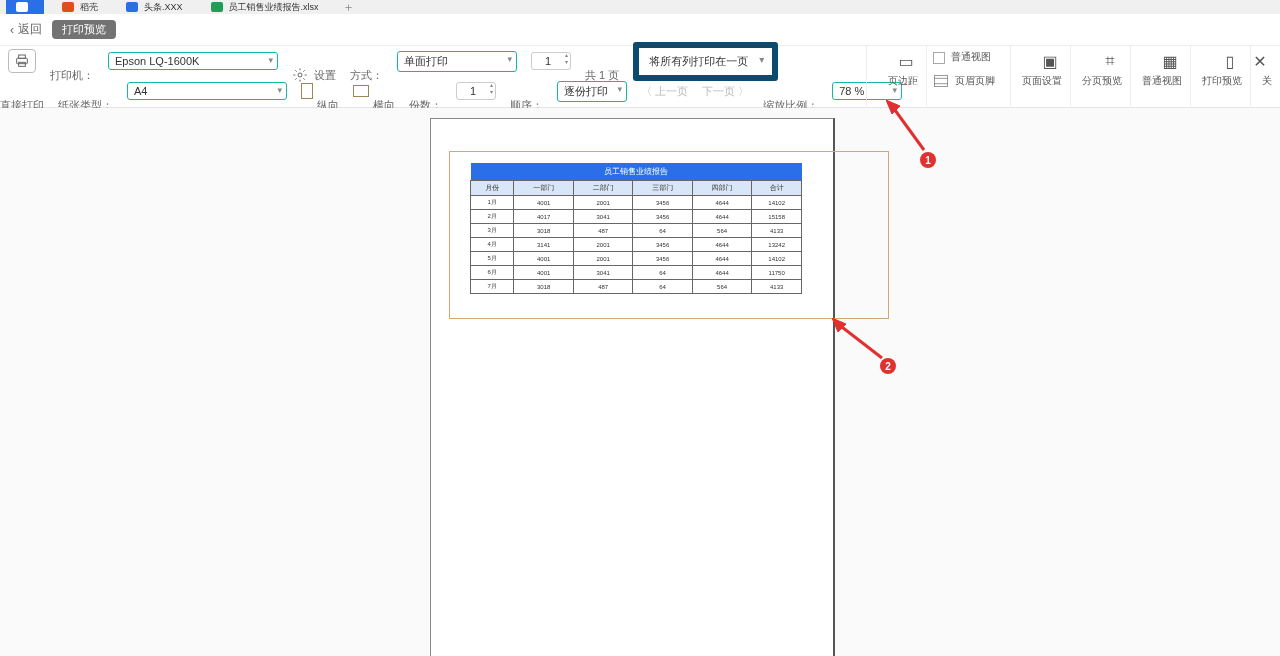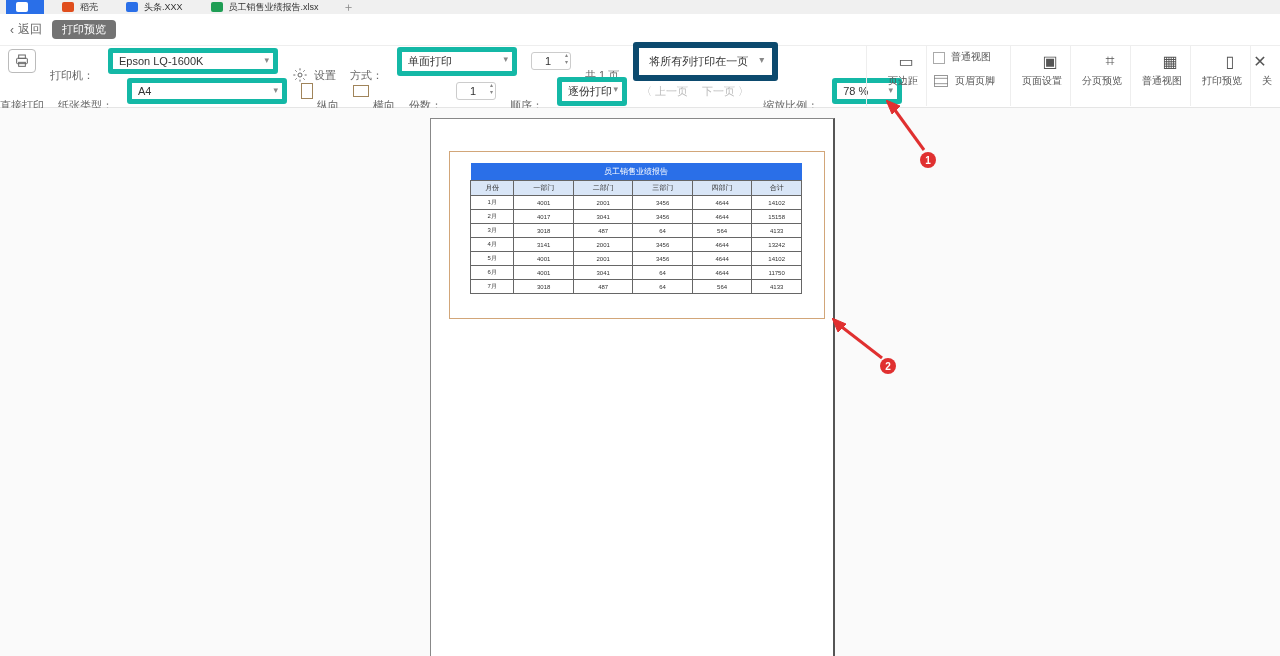--- a/index.html
+++ b/index.html
@@ -14,21 +14,21 @@
 .tab.green .sq { background: #1f9e55; }
 .tab.add { padding: 0 6px; color: #888; font-size: 12px; }
 
 .backrow { height: 32px; display: flex; align-items: center; padding: 0 10px; gap: 10px; border-bottom: 1px solid #eee; }
 .back { font-size: 12px; color: #666; display: flex; align-items: center; gap: 4px; }
 .badge { background: #737373; color: #fff; padding: 2px 10px; border-radius: 4px; font-size: 11px; }
 
 .ribbon { position: relative; border-bottom: 1px solid #e5e5e5; }
 .row { display: flex; align-items: center; height: 30px; gap: 14px; padding: 0 8px; white-space: nowrap; }
 .lbl { color: #666; font-size: 11px; margin-top: 28px; }
-.sel { border: 5px solid #14b8a6; border-radius: 3px; padding: 2px 18px 2px 6px; position: relative; font-size: 11px; min-width: 70px; display: inline-block; }
+.sel { border: 1px solid #14b8a6; border-radius: 3px; padding: 2px 18px 2px 6px; position: relative; font-size: 11px; min-width: 70px; display: inline-block; }
 .sel::after { content: "▾"; position: absolute; right: 4px; top: 2px; font-size: 9px; color: #888; }
 .spin { border: 1px solid #ccc; border-radius: 3px; padding: 2px 14px 2px 8px; font-size: 11px; position: relative; min-width: 40px; text-align: center; display: inline-block; }
 .spin::after { content: "▴\A▾"; white-space: pre; position: absolute; right: 2px; top: -1px; font-size: 6px; line-height: 7px; color: #888; }
 .big-sel { border: 6px solid #0c4a6e; border-radius: 3px; padding: 6px 24px 6px 10px; font-size: 11px; position: relative; min-width: 140px; display: inline-block; }
 .big-sel::after { content: "▾"; position: absolute; right: 8px; top: 6px; font-size: 10px; color: #888; }
 .print-icon { width: 28px; height: 24px; border: 1px solid #bbb; border-radius: 4px; display: flex; align-items: center; justify-content: center; }
 .print-icon svg { width: 18px; height: 16px; }
 .orient { display: flex; gap: 4px; align-items: center; }
 .orient .rect { width: 12px; height: 16px; border: 1px solid #a0845a; display: inline-block; }
 .orient .rect.h { width: 16px; height: 12px; }
@@ -36,21 +36,21 @@
 .grp.btncol { flex-direction: column; gap: 2px; border-left: 1px solid #eee; padding: 4px 8px; }
 .grp.btncol .ic { width: 24px; height: 22px; display: flex; align-items: center; justify-content: center; font-size: 16px; color: #555; }
 .grp.btncol .tx { font-size: 10px; color: #555; }
 .cb { width: 12px; height: 12px; border: 1px solid #aaa; display: inline-block; }
 .block { display: flex; position: absolute; right: 0; top: 0; height: 60px; }
 .flat { width: 60px; }
 .navdis { color: #bbb; font-size: 11px; }
 
 .canvas { position: relative; background: #fafafa; height: 610px; }
 .page { position: absolute; left: 430px; top: 10px; width: 405px; height: 580px; background: #fff; border: 1px solid #888; border-right: 2px solid #555; border-bottom: 2px solid #555; }
-.preview-frame { position: absolute; left: 18px; top: 32px; width: 376px; height: 168px; border: 1px solid #d2a679; }
+.preview-frame { position: absolute; left: 18px; top: 32px; width: 440px; height: 168px; border: 1px solid #d2a679; }
 .ptable { position: absolute; left: 20px; top: 11px; width: 332px; border-collapse: collapse; }
 .ptable th.title { background: #2a6fe8; color: #fff; font-size: 8px; padding: 3px; font-weight: normal; }
 .ptable th.hdr { background: #d9e6f7; font-size: 7px; padding: 2px; font-weight: normal; border: 1px solid #666; }
 .ptable td { font-size: 6px; text-align: center; padding: 2px; border: 1px solid #666; }
 
 .arrow { position: absolute; stroke: #e03030; fill: #e03030; }
 .num { position: absolute; width: 16px; height: 16px; border-radius: 50%; background: #e03030; color: #fff; font-size: 10px; display: flex; align-items: center; justify-content: center; font-weight: bold; }
 .r2-left { display: flex; align-items: center; gap: 14px; padding-left: 0; }
 .ribbon-main { position: relative; height: 62px; }
 .rows { position: absolute; left: 0; top: 0; width: 900px; }

